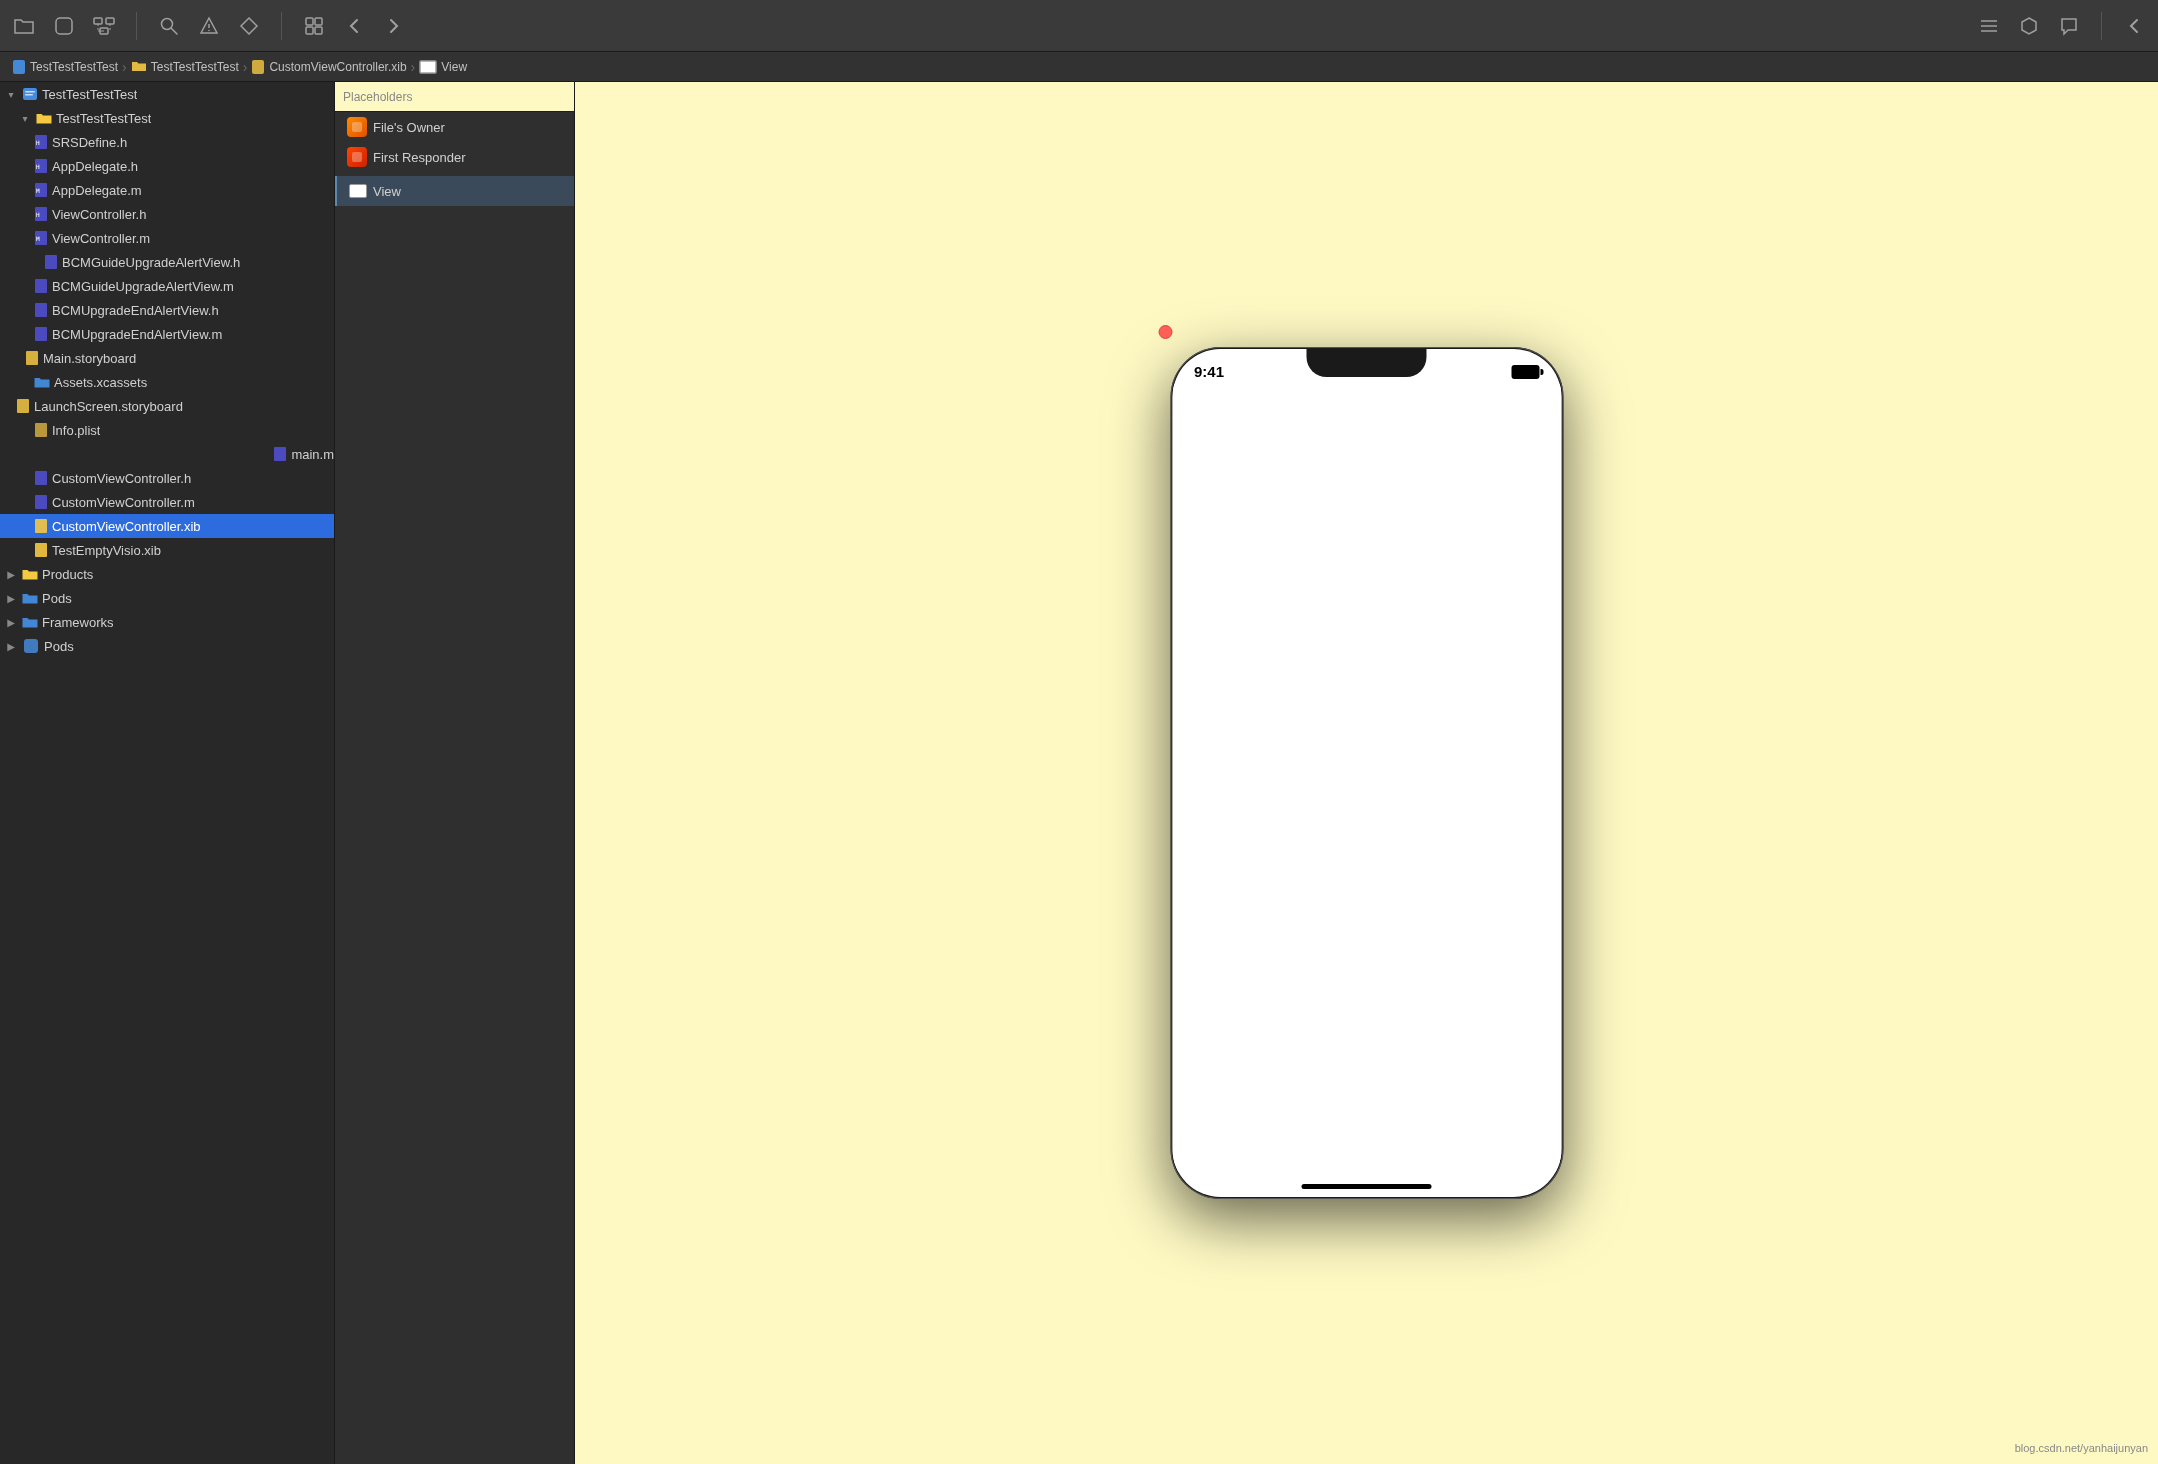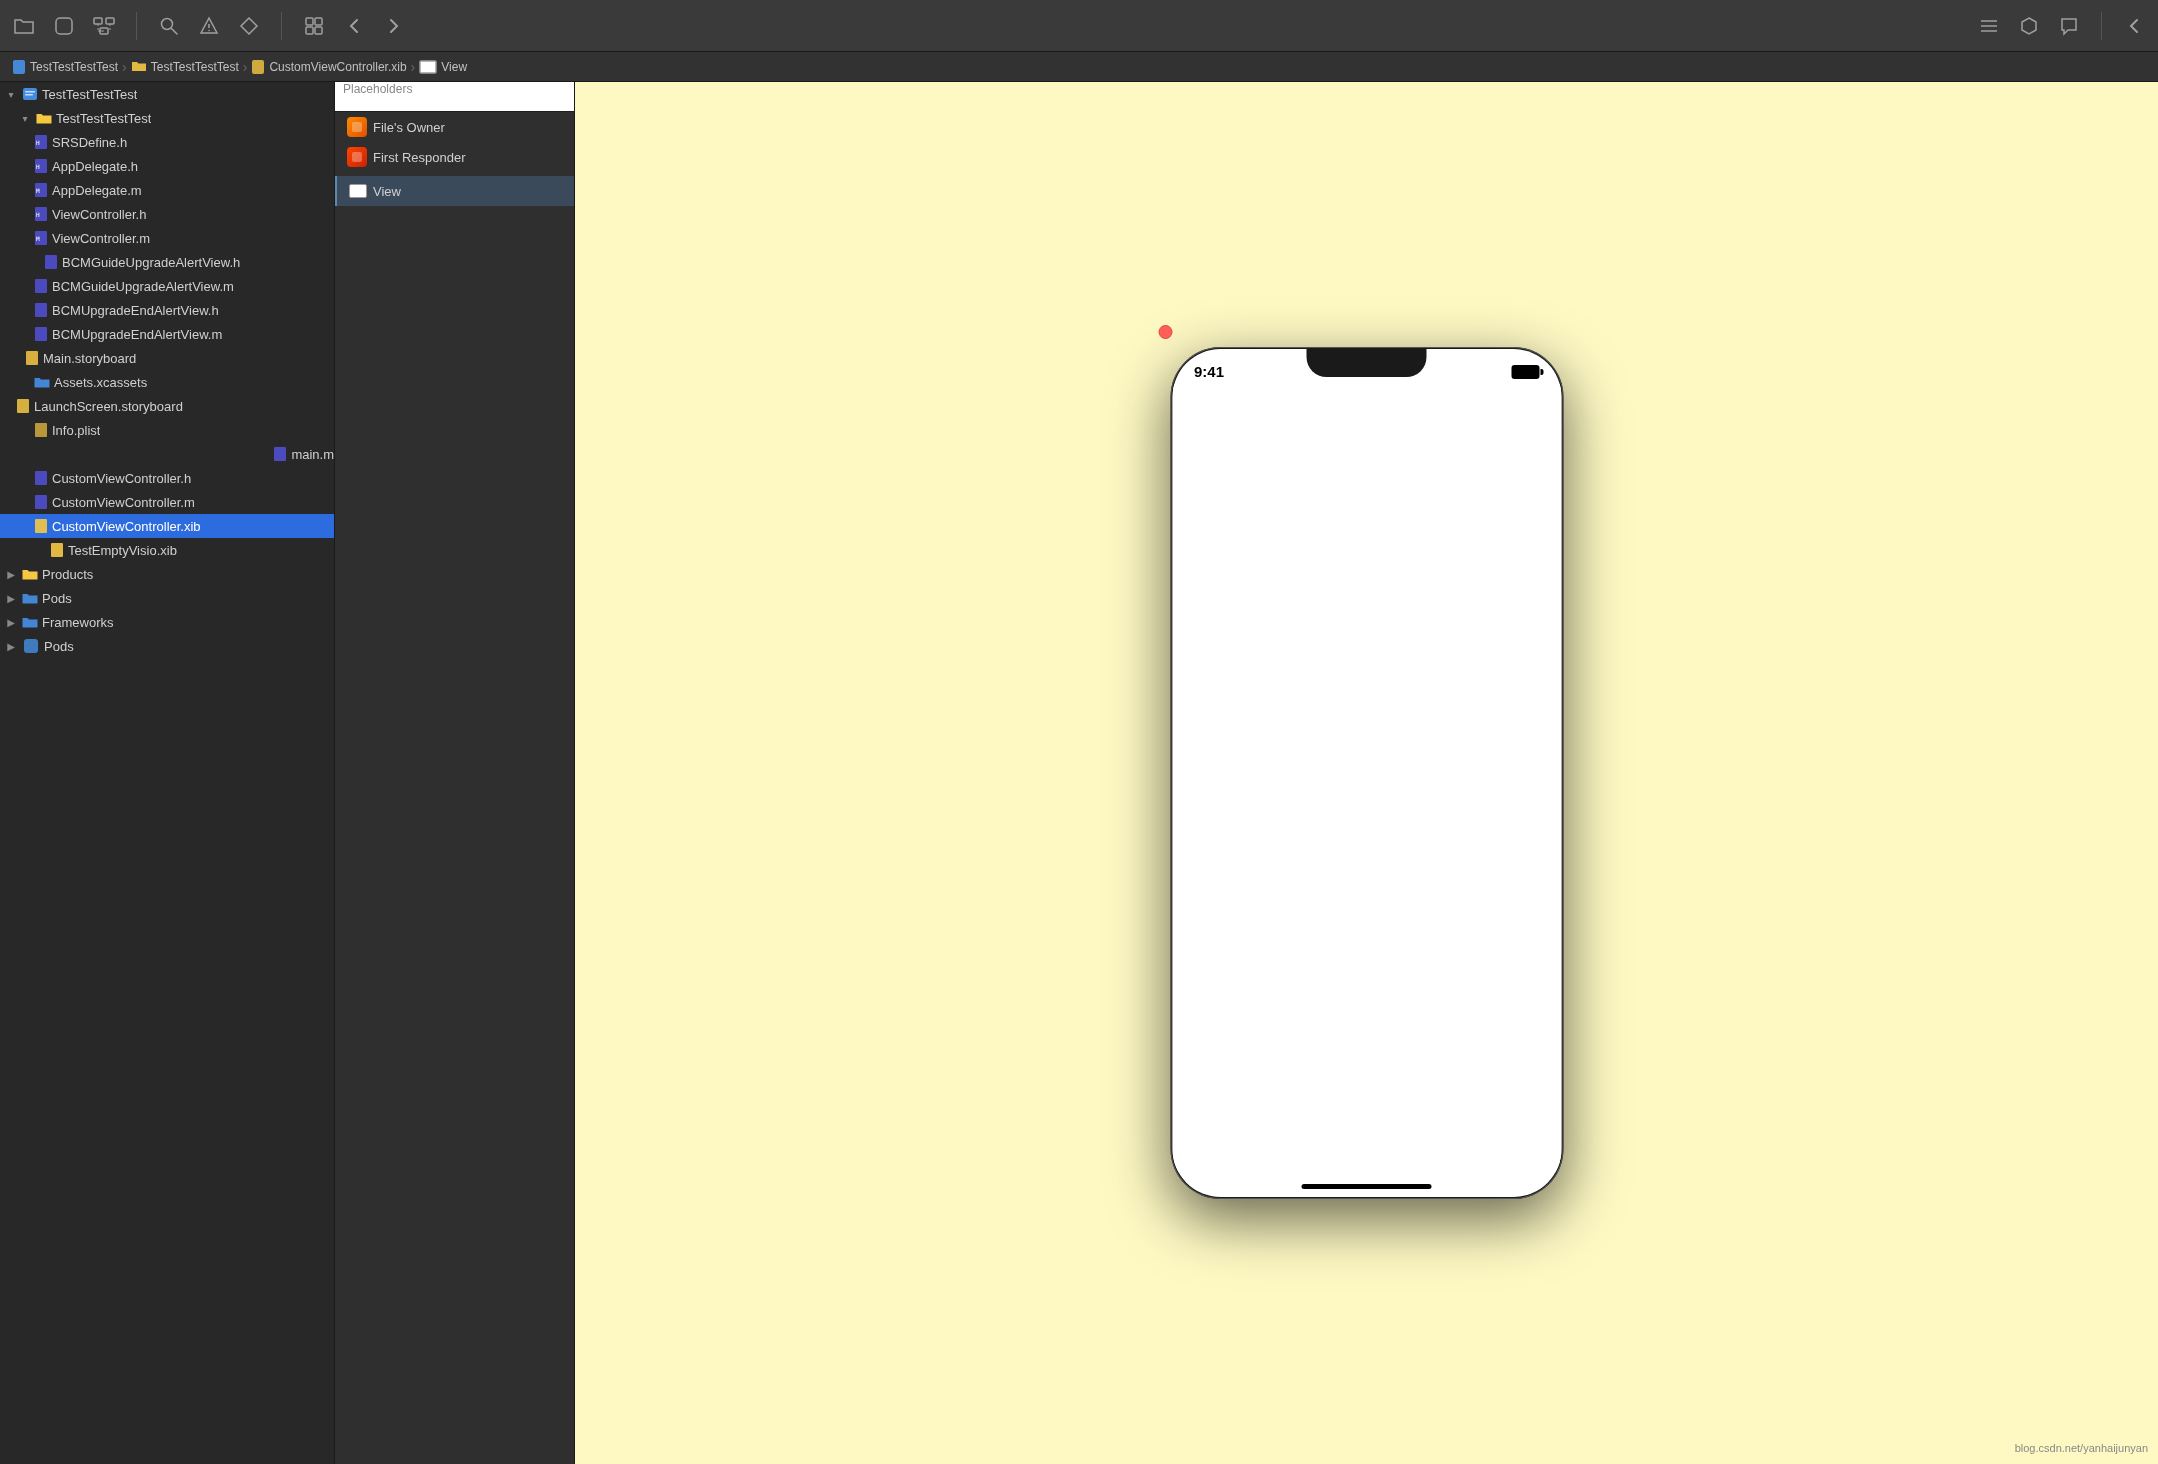--- a/index.html
+++ b/index.html
@@ -124,26 +124,27 @@
       display: flex;
       align-items: center;
       height: 30px;
       padding-left: 12px;
       gap: 6px;
       font-size: 13px;
       cursor: pointer;
     }
     .outline-group-header {
       display: flex;
+      align-items: center;
       height: 30px;
       padding-left: 8px;
       gap: 4px;
       font-size: 12px;
       color: #888;
-      background: #ffffff;
+      background: #fef9c3;
       border-bottom: 1px solid #1e1e1e;
     }
     .cube-icon-orange {
       width: 20px; height: 20px;
       background: linear-gradient(135deg, #ff8c00, #e05000);
       border-radius: 4px;
       display: flex; align-items: center; justify-content: center;
       font-size: 10px; color: white; font-weight: bold;
       flex-shrink: 0;
     }
@@ -507,21 +508,21 @@
         </svg>
       <span class="file-label">CustomViewController.m</span>
     </div>
 
     <div class="file-item selected" style="padding-left:34px;">
       <svg width="14" height="16" viewBox="0 0 14 16" fill="none">
           <rect x="1" y="1" width="12" height="14" rx="1" fill="#f5c842" opacity="0.9"></rect>
         </svg>
       <span class="file-label">CustomViewController.xib</span>
     </div>
-    <div class="file-item" style="padding-left:34px;margin-left:16px;">
+    <div class="file-item" style="padding-left:34px;">
       <svg width="14" height="16" viewBox="0 0 14 16" fill="none">
           <rect x="1" y="1" width="12" height="14" rx="1" fill="#f5c842" opacity="0.9"></rect>
         </svg>
       <span class="file-label">TestEmptyVisio.xib</span>
     </div>
 
     <div class="file-item" style="padding-left:4px;">
       <div class="disclosure-btn">▶</div>
       <svg width="16" height="13" viewBox="0 0 16 13" fill="none">
           <path d="M0.5 2h5l1.5 1.5H15.5V11.5H0.5V2z" fill="#f5c842"></path>

